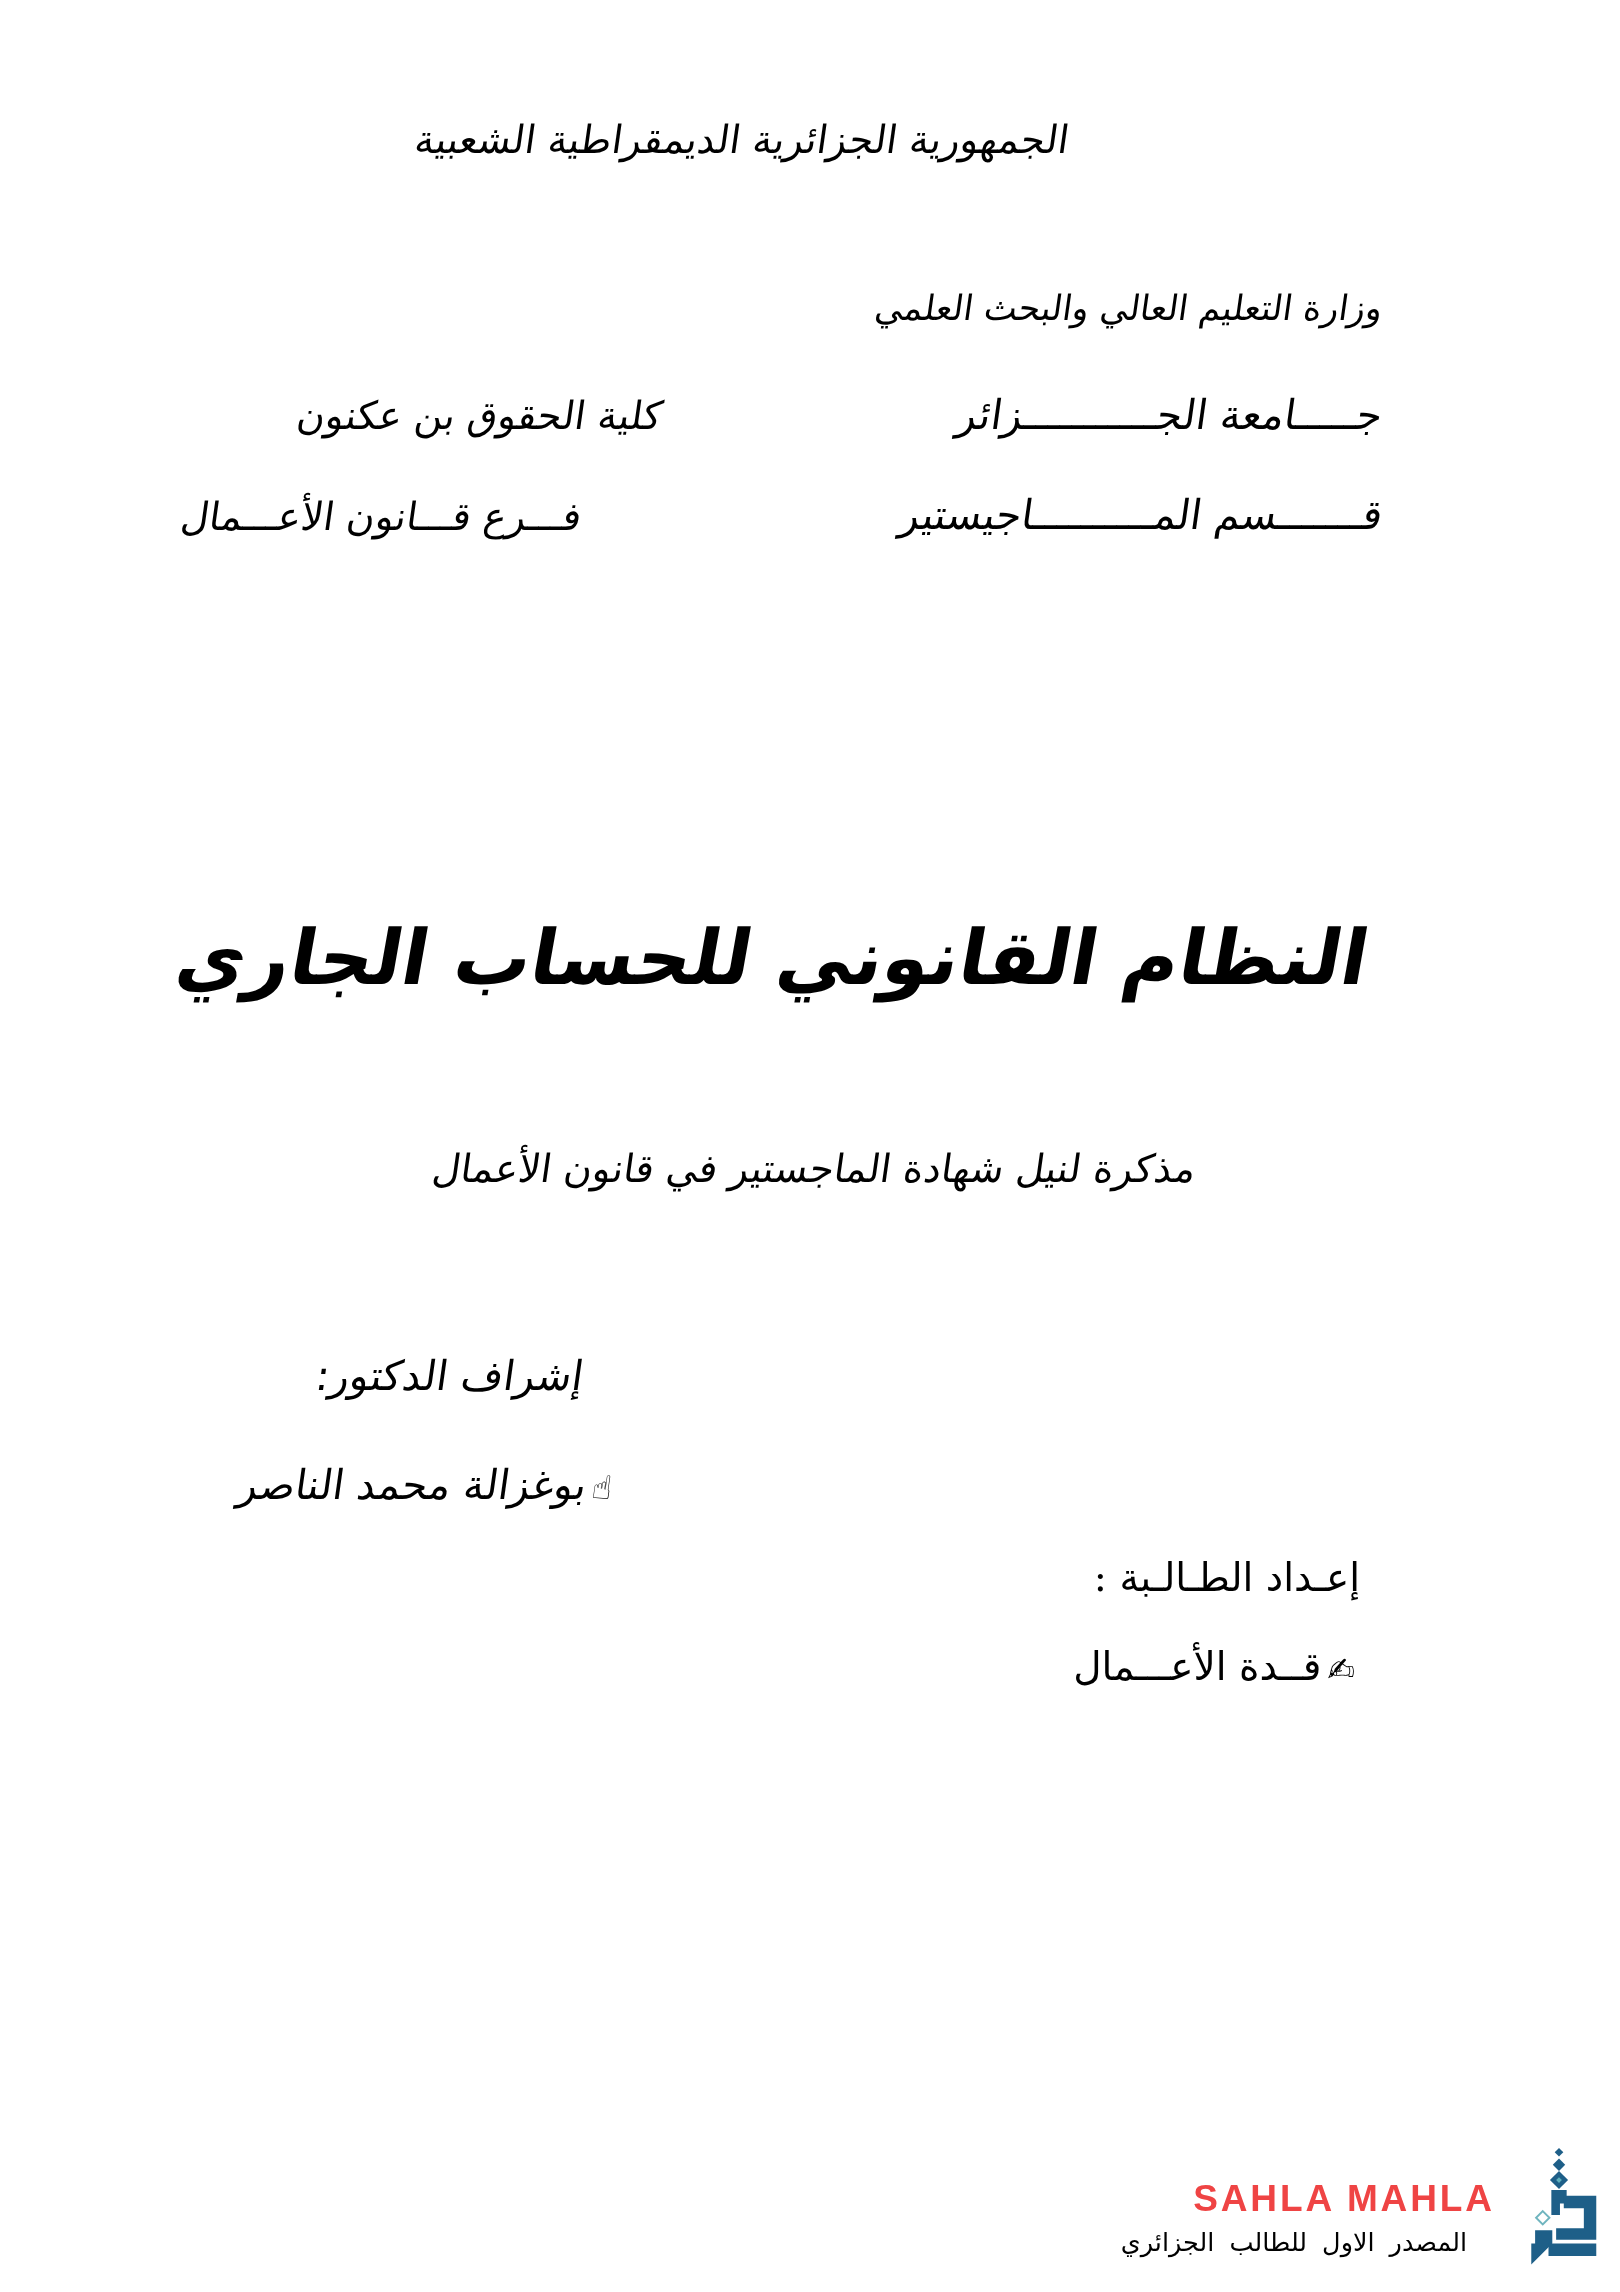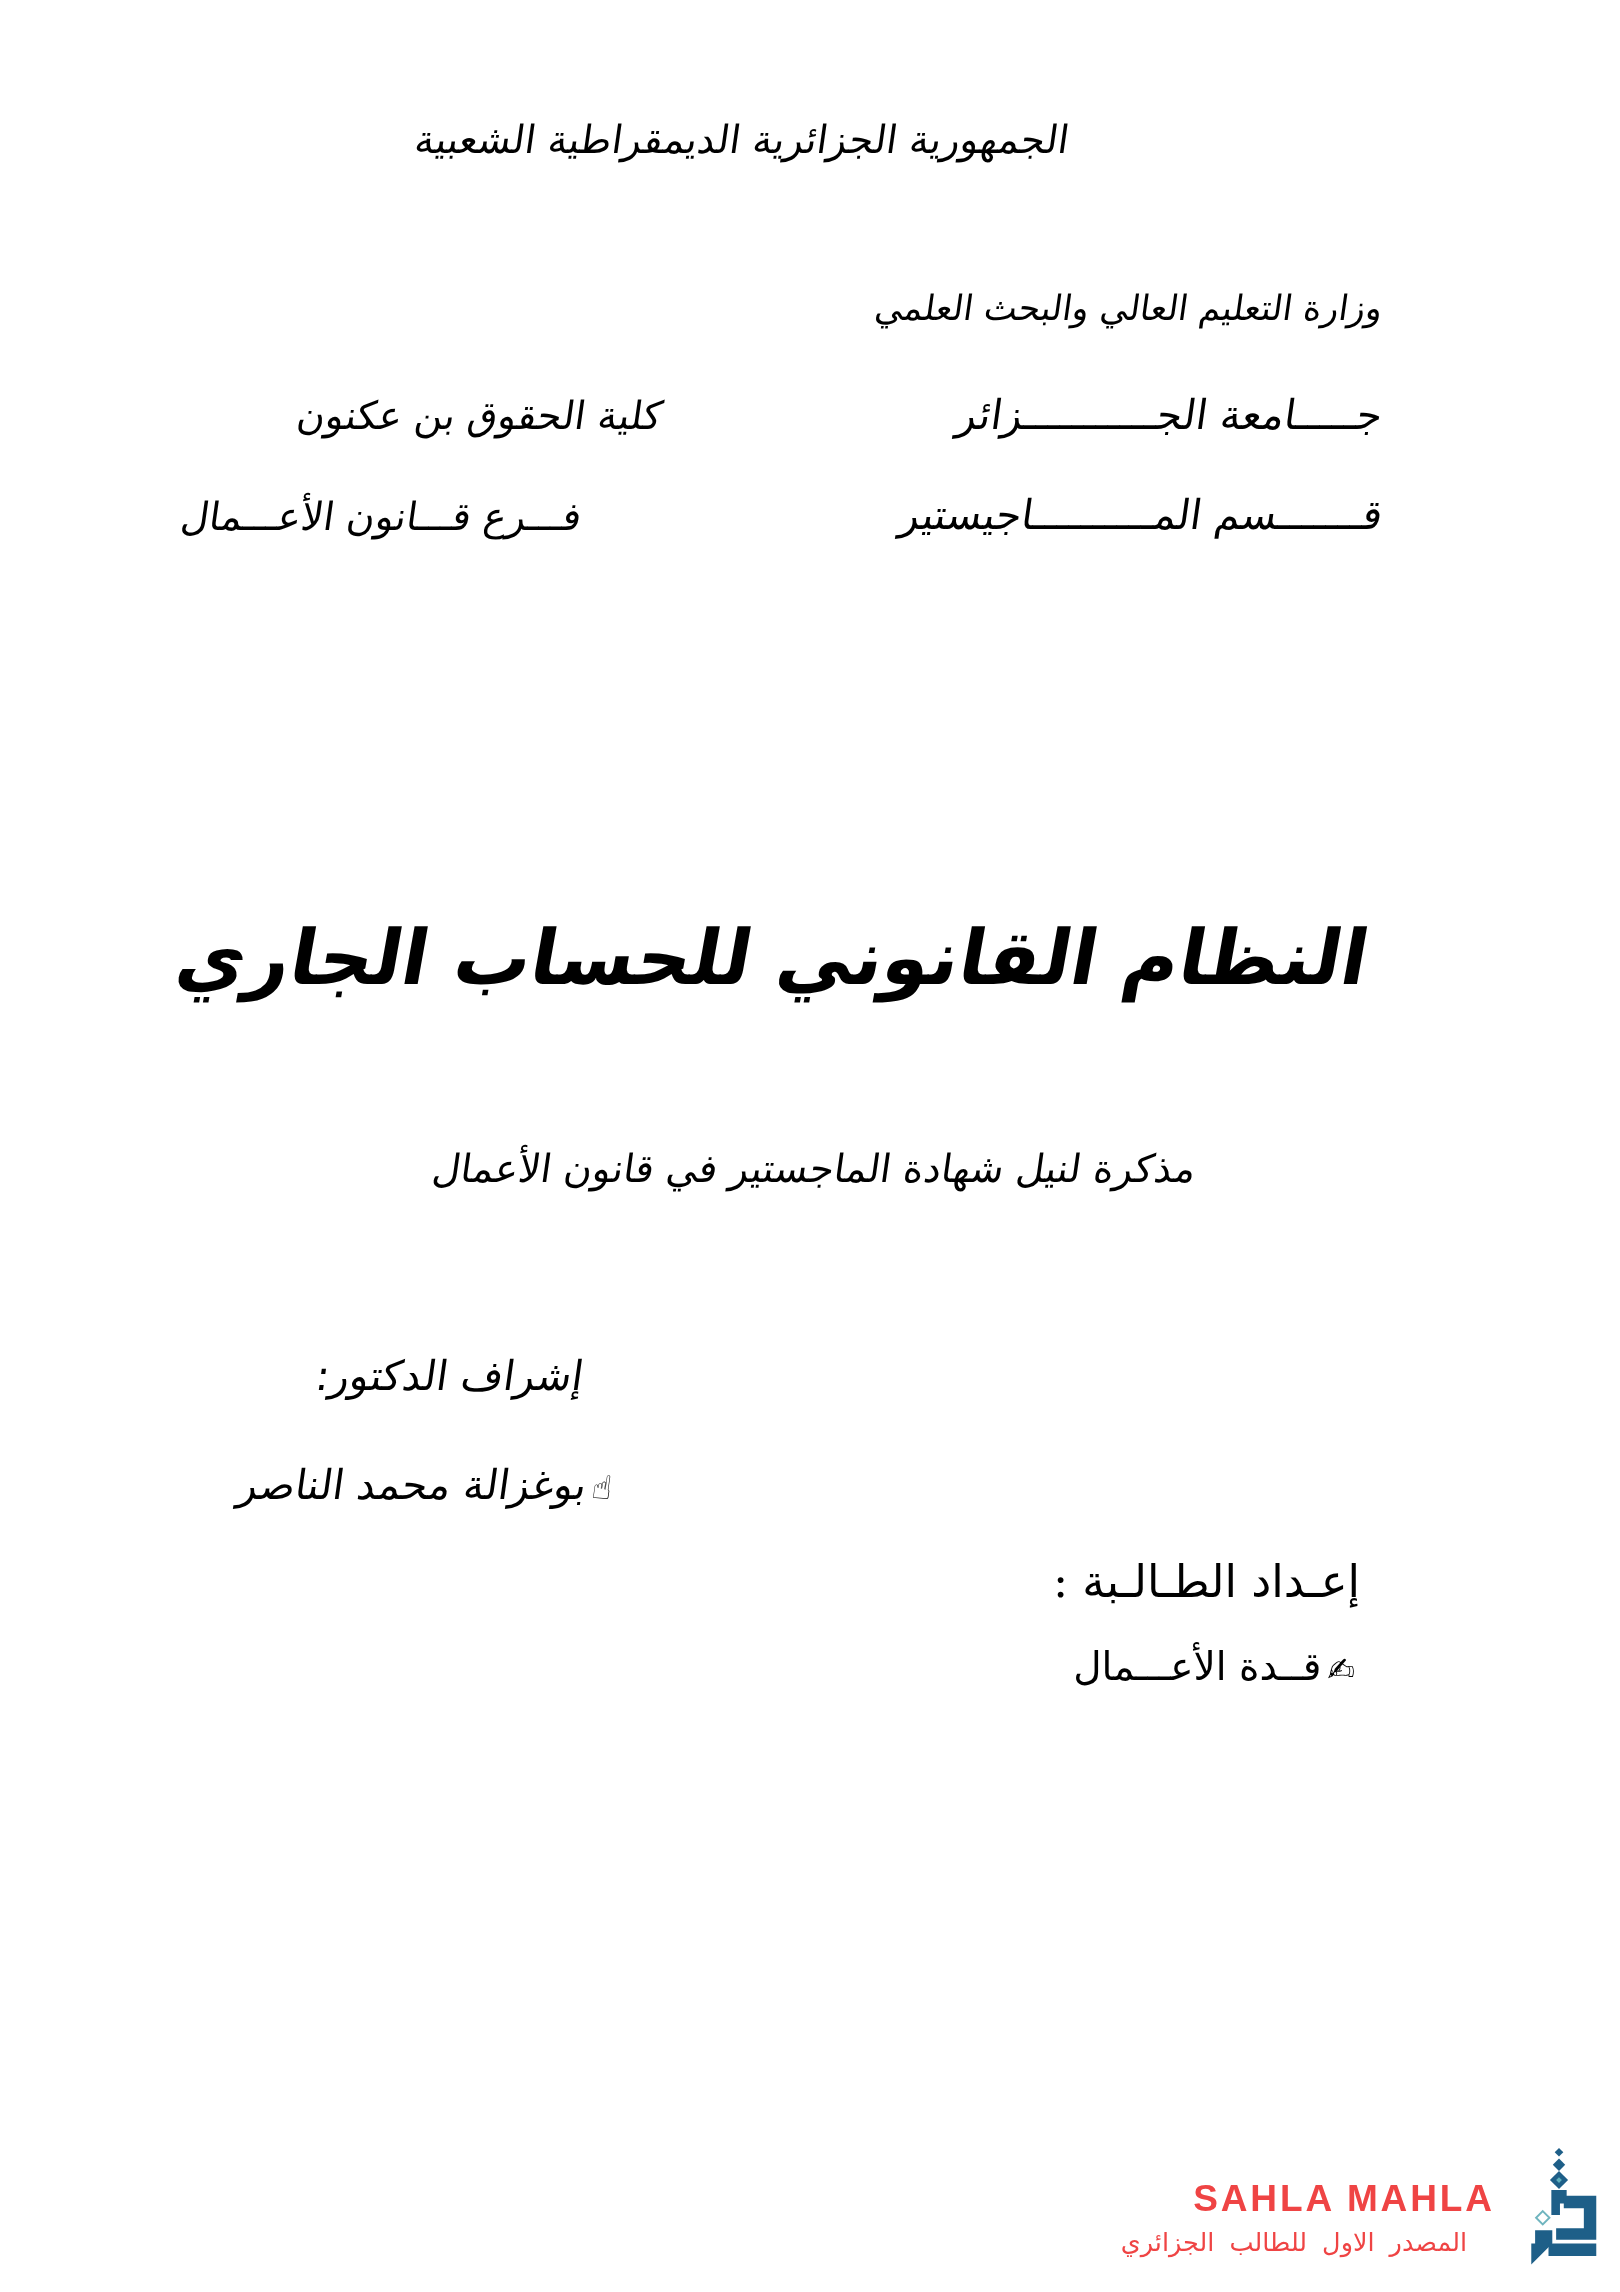--- a/index.html
+++ b/index.html
@@ -22,35 +22,35 @@
   .university{top:390px;right:238px;font-size:41px;}
   .department{top:490px;right:238px;font-size:41px;}
   .faculty{top:392px;left:297px;font-size:39px;}
   .branch{top:493px;left:181px;font-size:39px;}
 
   .thesis-title{top:910px;left:251px;width:1117px;font-size:76px;font-weight:bold;transform:skewX(-10deg);}
   .thesis-subtitle{top:1145px;left:412px;width:804px;font-size:39px;}
 
   .sup-label{top:1351px;left:316px;font-size:41px;}
   .sup-name{top:1460px;left:238px;font-size:41px;}
-  .stu-label{top:1554px;right:260px;font-size:45px;font-family:"DejaVu Serif","DejaVu Sans",sans-serif;text-align:center;}
+  .stu-label{top:1554px;right:260px;font-size:39px;font-family:"DejaVu Serif","DejaVu Sans",sans-serif;text-align:center;}
   .stu-name{top:1643px;right:265px;font-size:39px;font-family:"DejaVu Serif","DejaVu Sans",sans-serif;}
   .bullet-icon{font-size:33px;vertical-align:middle;margin-left:5.9px;}
 
   .year{top:1941px;left:515px;font-size:41px;font-family:"DejaVu Serif","DejaVu Sans",sans-serif;}
 
   .wordmark{
     top:2176px;right:125px;
     font-family:Liberation Sans, sans-serif;
     font-weight:700;font-size:37px;letter-spacing:2.9px;
     color:#ef4444;
   }
   .tagline{
     top:2227px;right:153px;
-    font-size:25.5px;color:#ef4444;word-spacing:6.9px;
+    font-size:25.5px;color:#000000;word-spacing:6.9px;
   }
   .logo-mark{top:2148px;left:1506px;width:106px;height:129px;}
 </style>
 </head>
 <body>
 
 <div class="page">
 
   <div class="abs rtl slant center republic">الجمهورية الجزائرية الديمقراطية الشعبية</div>
 

